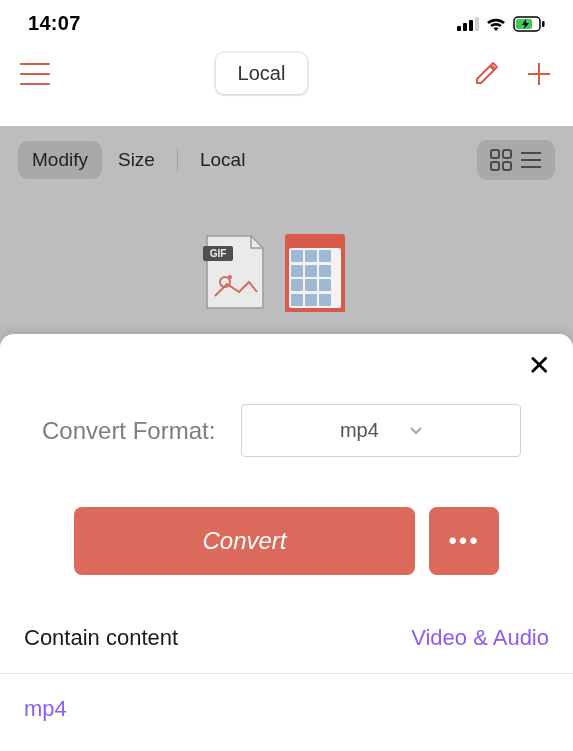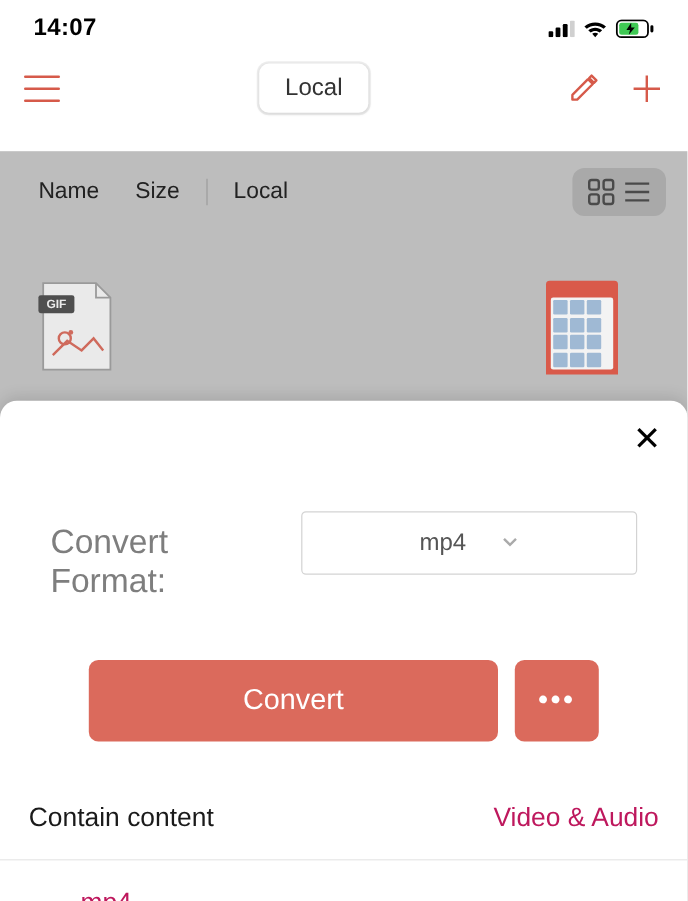--- a/index.html
+++ b/index.html
@@ -29,42 +29,42 @@
 
     .sort-bar { display: flex; align-items: center; justify-content: space-between; padding: 14px 18px; }
     .sort-pills { display: flex; align-items: center; gap: 2px; }
     .sort-pill { padding: 8px 14px; border-radius: 9px; font-size: 19px; color: #222; }
     .sort-pill.selected { background: #a9a9a9; }
     .sort-sep { width: 1px; height: 22px; background: #9c9c9c; margin: 0 6px; }
 
     .view-toggles { display: flex; align-items: center; gap: 2px; background: #a9a9a9; border-radius: 10px; padding: 6px 10px; }
     .view-toggles svg { display: block; }
 
-    .files-row { display: flex; justify-content: space-between; padding: 40px 48px 0 24px; }
+    .files-row { display: flex; justify-content: center; padding: 40px 48px 0 24px; }
     .file-item { width: 80px; display: flex; flex-direction: column; align-items: center; }
     .file-img-thumb { width: 60px; height: 78px; background: #d95a4a; border-radius: 3px 3px 0 0; position: relative; }
     .file-img-thumb .inner { position:absolute; top:14px; left:4px; right:4px; bottom:4px; background:#f3f3f3; border-radius:2px; display:flex; flex-wrap:wrap; gap:2px; padding:2px;}
     .file-img-thumb .inner span { width:12px; height:12px; background:#9fb9d4; border-radius:1px; }
 
     
     .sheet { position: absolute; left: 0; right: 0; bottom: 0; top: 334px; background: #fff; border-radius: 14px 14px 0 0; padding-top: 8px; box-shadow: 0 -3px 12px rgba(0,0,0,0.12); }
     .sheet-close { position: absolute; right: 22px; top: 18px; font-size: 28px; line-height: 1; cursor: pointer; }
 
     .format-row { display: flex; align-items: center; gap: 26px; padding: 62px 42px 32px 42px; }
-    .format-label { font-size: 28px; color: #7e7e7e; margin-top: 32px; }
+    .format-label { font-size: 24px; color: #7e7e7e; }
     .format-select { flex: 0 0 280px; border: 1px solid #d3d3d3; border-radius: 4px; padding: 14px 18px; font-size: 20px; color: #555; display: flex; align-items: center; justify-content: center; gap: 30px; cursor: pointer; }
     .chevron { color: #aaa; }
 
     .actions-row { display: flex; gap: 14px; padding: 18px 74px 28px 74px; }
-    .convert-btn { flex: 1; background: #db6a5c; color: #fff; font-size: 24px; border: none; border-radius: 8px; padding: 20px 0; cursor: pointer; }
+    .convert-btn { flex: 1; background: #db6a5c; color: #fff; font-size: 24px; border: none; border-radius: 8px; padding: 20px 0; cursor: pointer; font-style: italic; }
     .more-btn { width: 70px; background: #db6a5c; border: none; border-radius: 8px; color: #fff; font-size: 24px; cursor: pointer; letter-spacing: 2px; }
 
     .info-row { display: flex; justify-content: space-between; align-items: flex-start; padding: 22px 24px; font-size: 22px; color: #1a1a1a; border-bottom: 1px solid #e6e6e6; }
     .info-row.last { border-bottom: none; }
-    .info-value { color: #be185d; margin-left: 43px; }
+    .info-value { color: #8b5cf6; }
   </style>
 </head>
 <body>
 
 <div class="status-bar">
   <div class="status-left">14:07</div>
   <div class="status-right">
     <svg width="22" height="14" viewBox="0 0 22 14">
       <rect x="0" y="9" width="4" height="5" rx="1" fill="#000"></rect>
       <rect x="6" y="6" width="4" height="8" rx="1" fill="#000"></rect>
@@ -103,21 +103,21 @@
     <svg width="28" height="28" viewBox="0 0 28 28">
       <line x1="14" y1="3" x2="14" y2="25" stroke="#d65a4a" stroke-width="2"></line>
       <line x1="3" y1="14" x2="25" y2="14" stroke="#d65a4a" stroke-width="2"></line>
     </svg>
   </div>
 </div>
 
 <div class="content-dim">
   <div class="sort-bar">
     <div class="sort-pills">
-      <div class="sort-pill">Name</div>
+      <div class="sort-pill selected">Modify</div>
       <div class="sort-pill">Size</div>
       <div class="sort-sep"></div>
       <div class="sort-pill">Local</div>
     </div>
     <div class="view-toggles">
       <svg width="28" height="28" viewBox="0 0 28 28">
         <rect x="4" y="4" width="8" height="8" rx="2" fill="none" stroke="#4a4a4a" stroke-width="2"></rect>
         <rect x="16" y="4" width="8" height="8" rx="2" fill="none" stroke="#4a4a4a" stroke-width="2"></rect>
         <rect x="4" y="16" width="8" height="8" rx="2" fill="none" stroke="#4a4a4a" stroke-width="2"></rect>
         <rect x="16" y="16" width="8" height="8" rx="2" fill="none" stroke="#4a4a4a" stroke-width="2"></rect>

